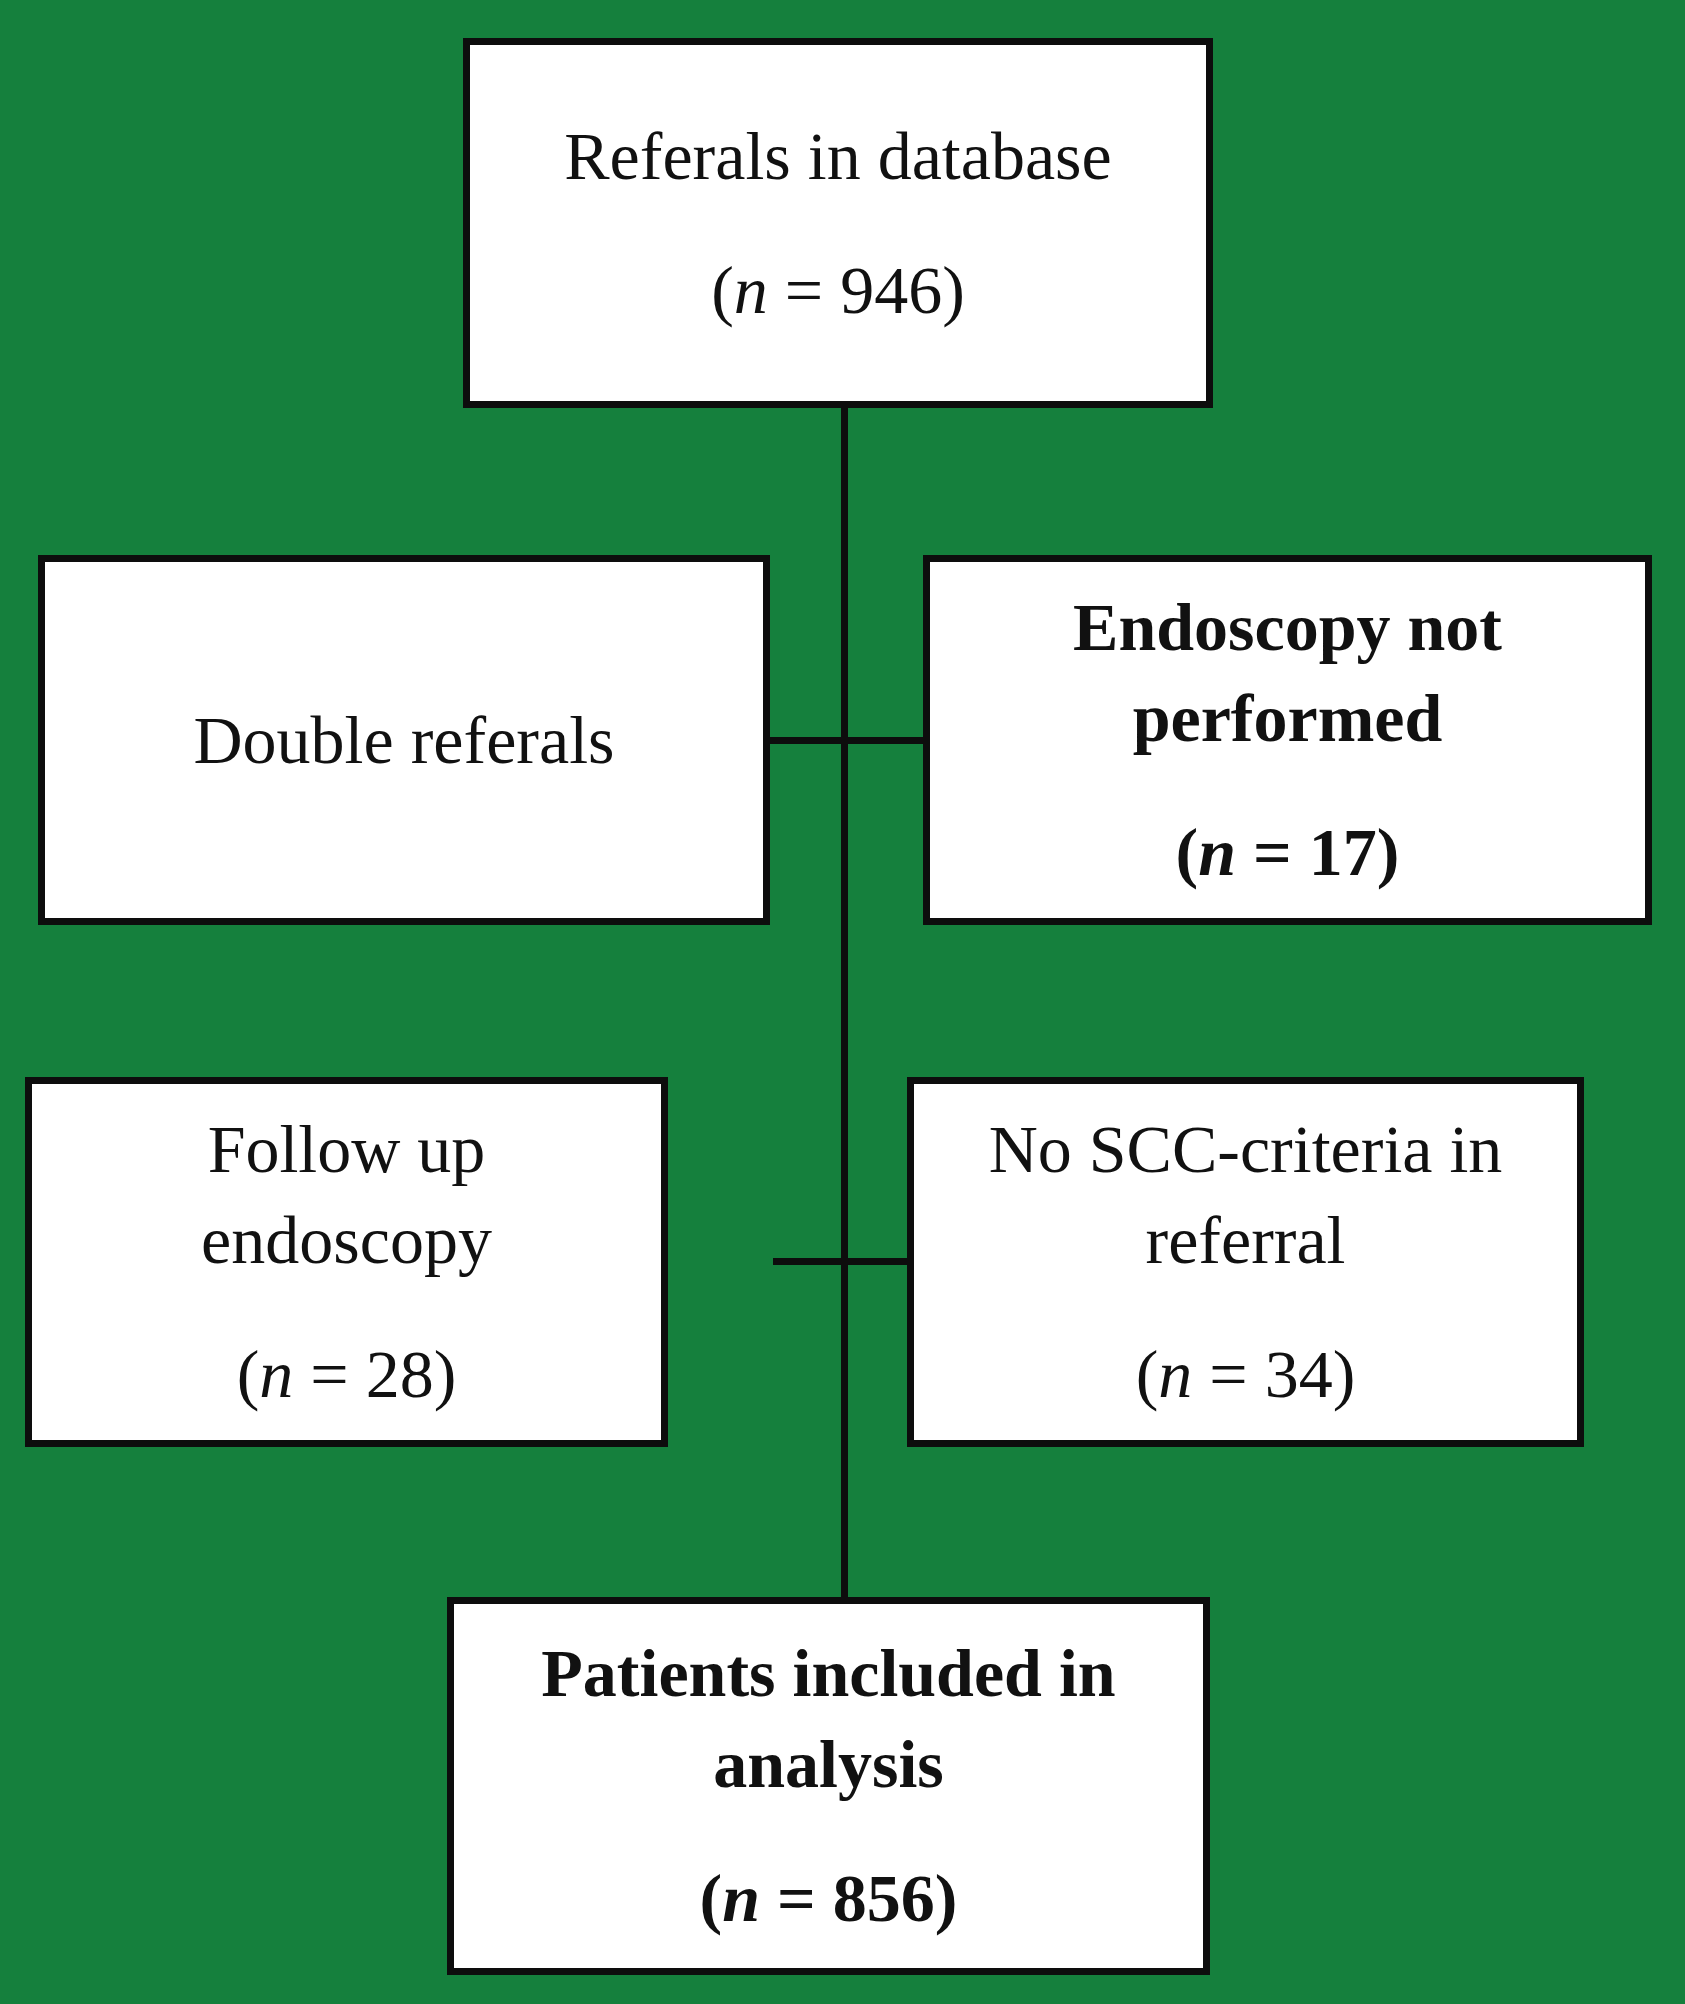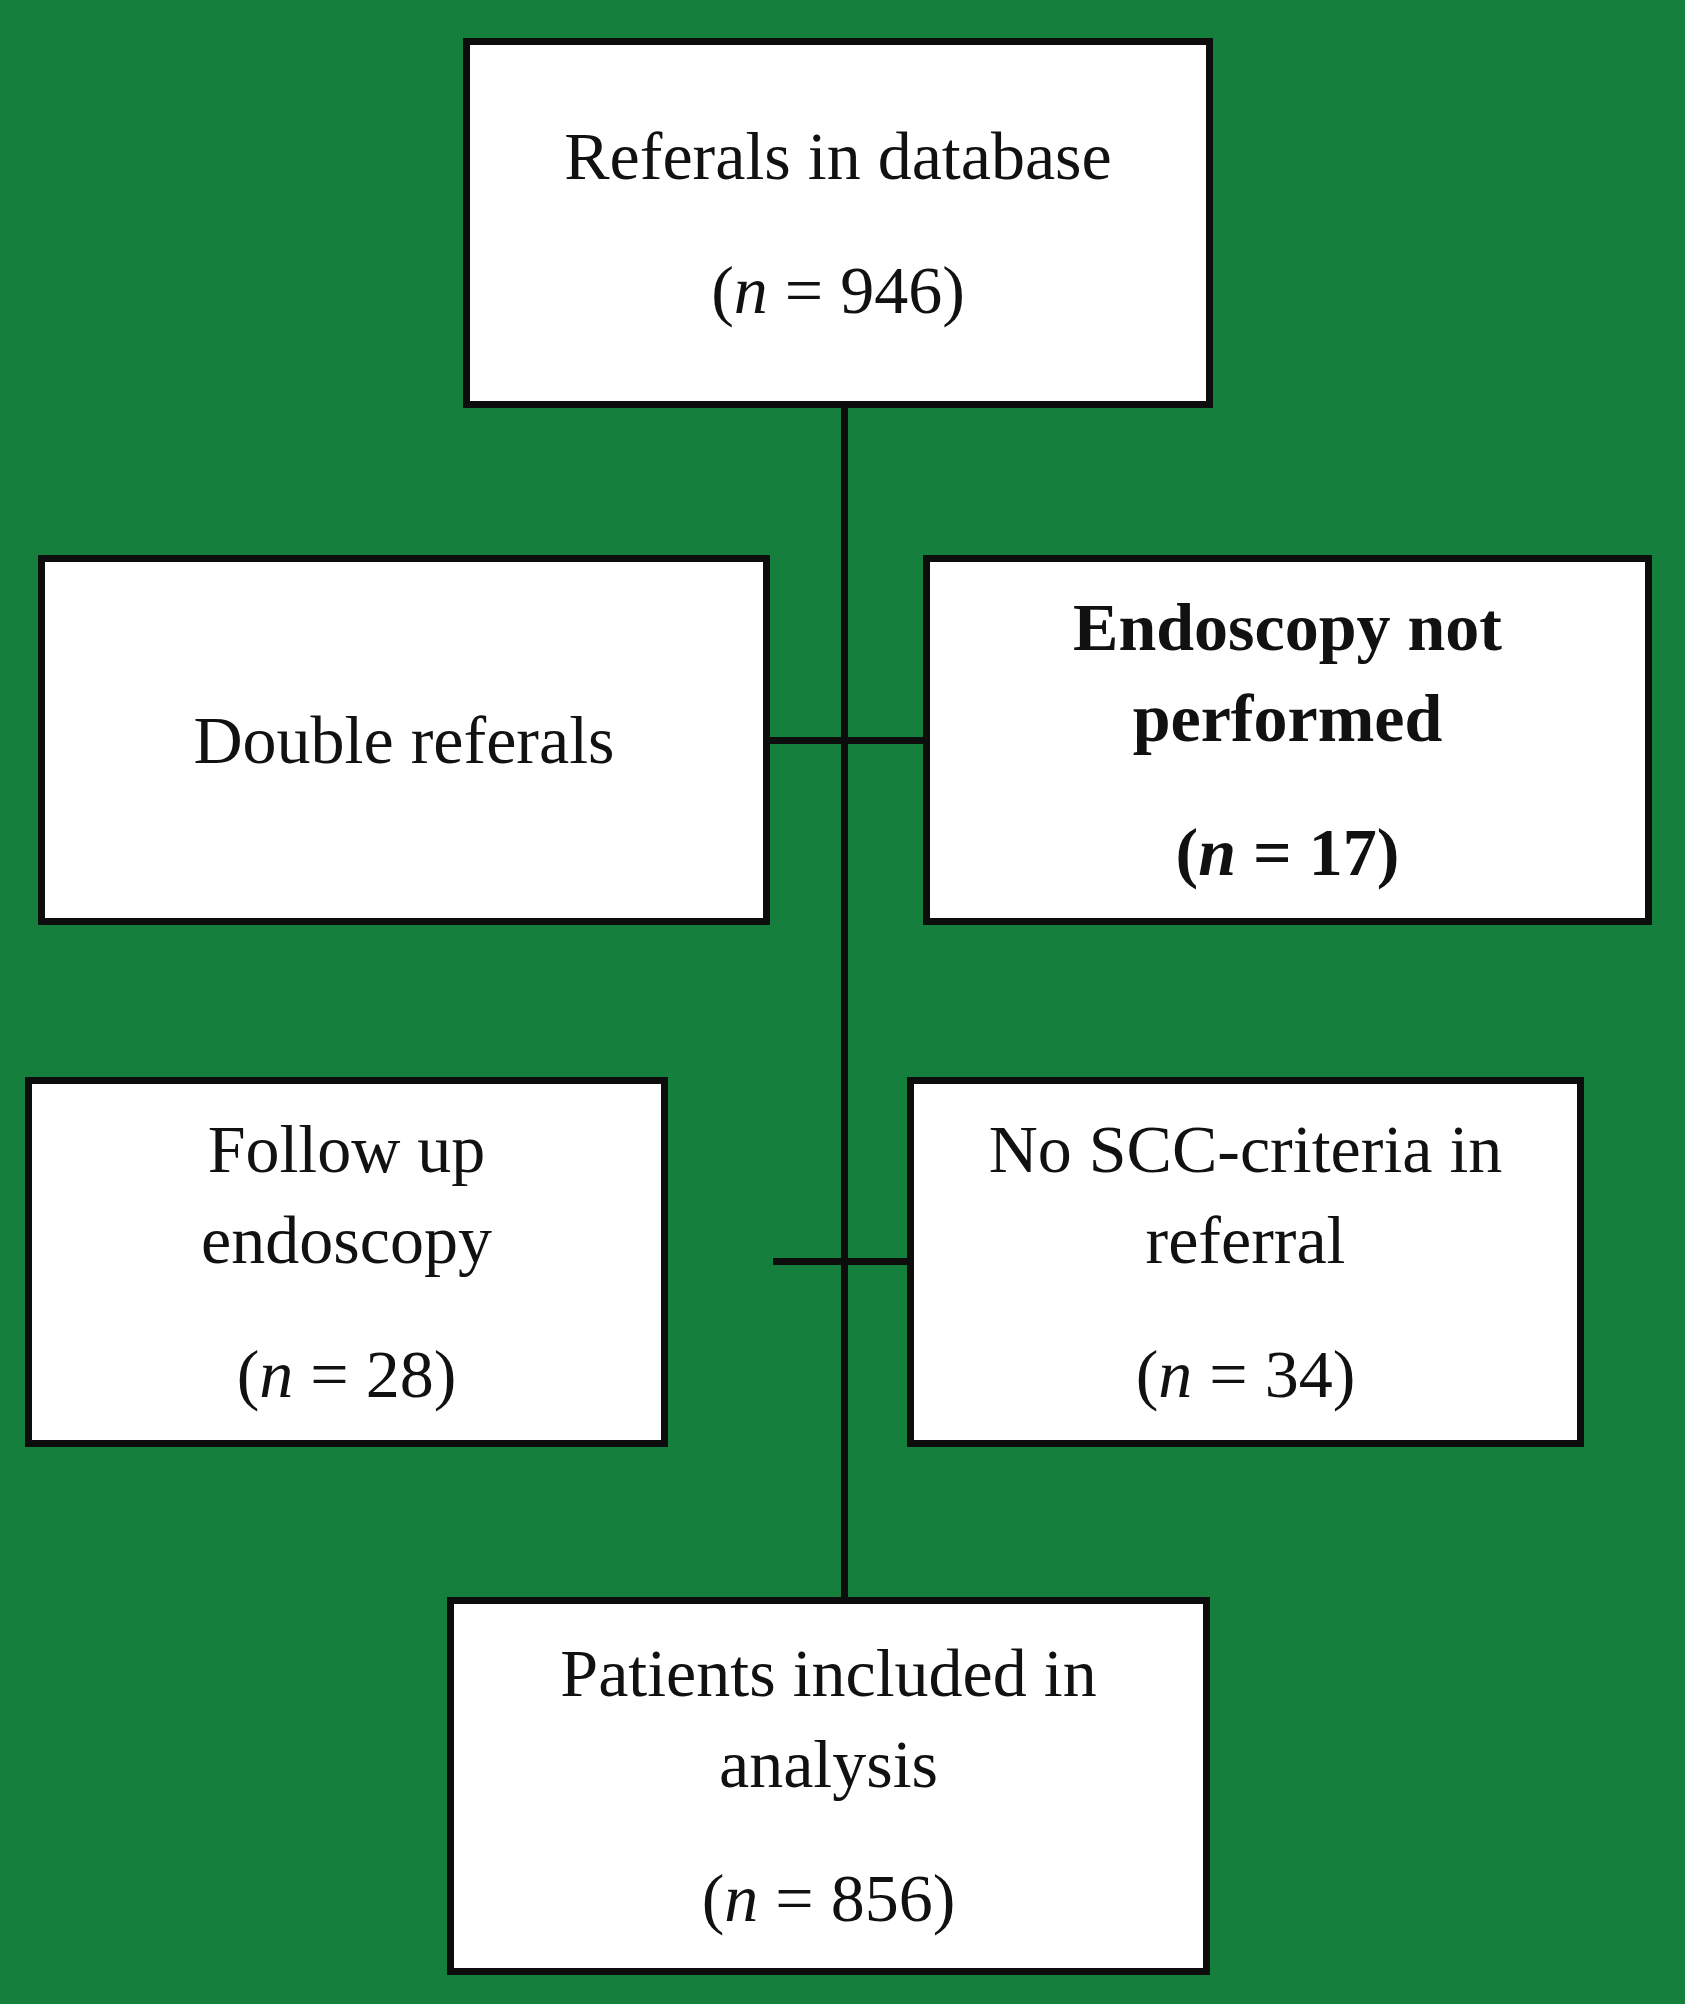--- a/index.html
+++ b/index.html
@@ -37,21 +37,21 @@
   .nline i {
     font-style: italic;
     font-family: "Liberation Serif", "DejaVu Serif", serif;
   }
   
   #box-top    { left: 463px; top: 38px;   width: 750px; height: 370px; }
   #box-r1l    { left: 38px;  top: 555px;  width: 732px; height: 370px; }
   #box-r1r    { left: 923px; top: 555px;  width: 729px; height: 370px; font-weight: bold; }
   #box-r2l    { left: 17px;  top: 1077px; width: 643px; height: 370px; margin-left: 8px; }
   #box-r2r    { left: 907px; top: 1077px; width: 677px; height: 370px; }
-  #box-bottom { left: 447px; top: 1597px; width: 763px; height: 378px; }
+  #box-bottom { left: 447px; top: 1597px; width: 763px; height: 378px; font-weight: bold; }
   
   #spine { left: 841px; top: 400px;  width: 7px;   height: 1204px; }
   #conn1 { left: 764px; top: 737px;  width: 165px; height: 7px; }
   #conn2 { left: 773px; top: 1258px; width: 140px; height: 7px; }
 </style>
 </head>
 <body>
 
 <div class="canvas">
 

